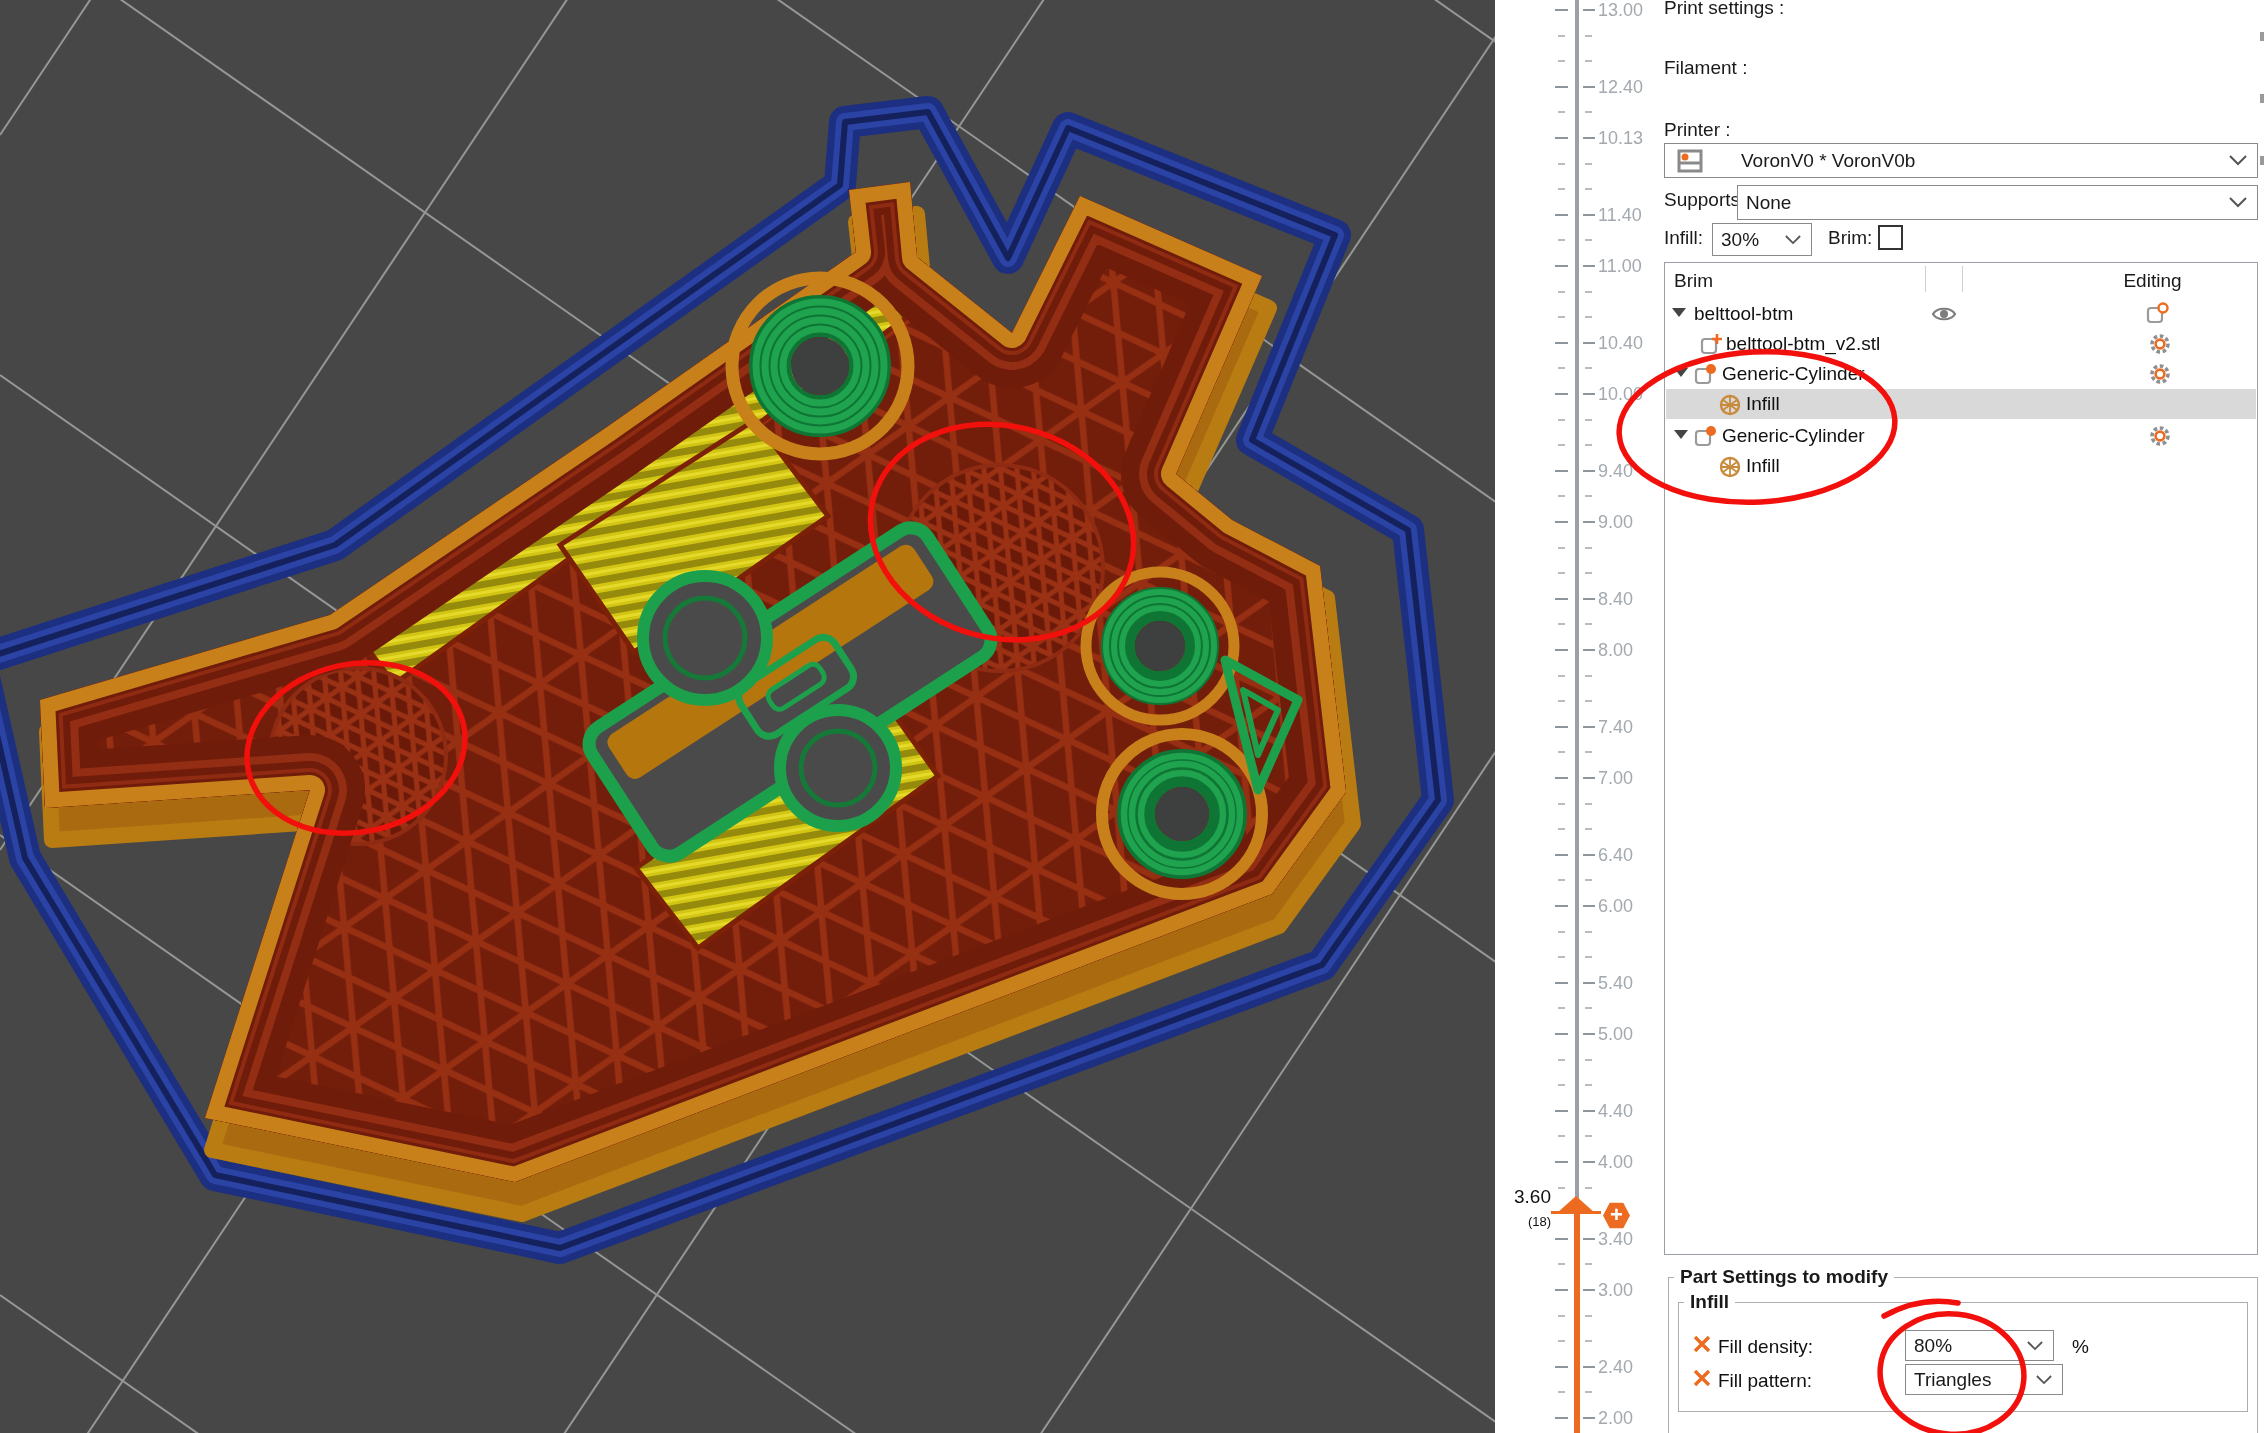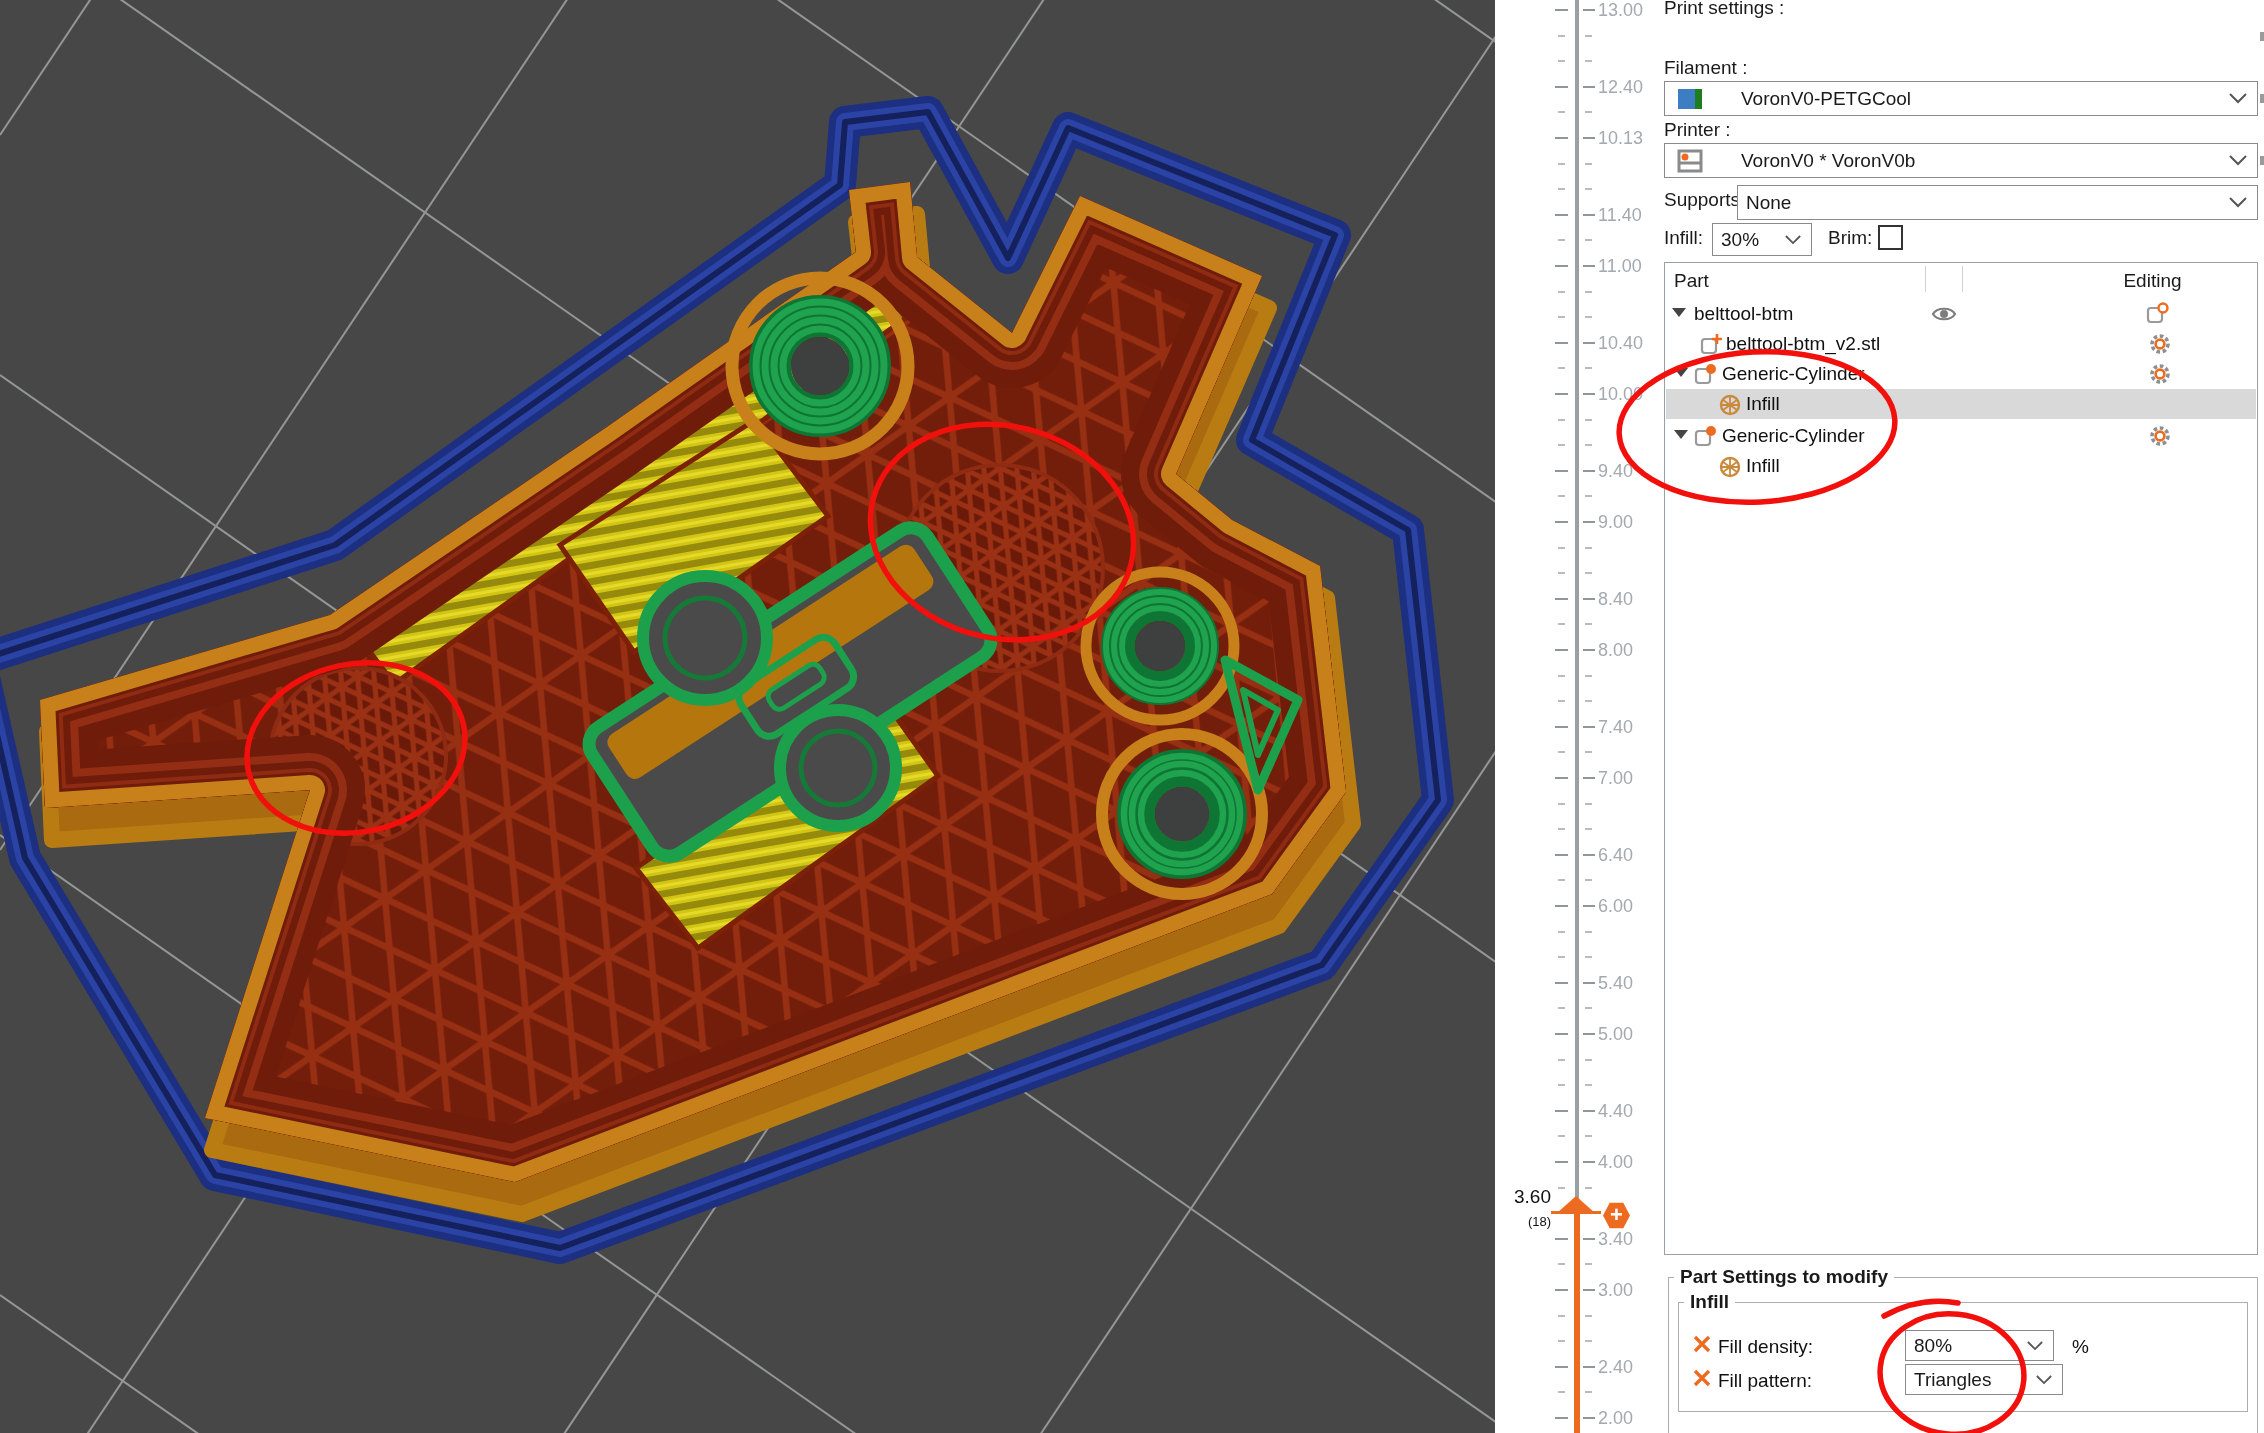--- a/index.html
+++ b/index.html
@@ -322,30 +322,20 @@
   <div id="current-layer">(18)</div>
   <div id="add-colorchange">+</div>
 </div>
 
 <div id="panel" class="abs">
 
   <div class="plabel" style="top:-2px;">Print settings :</div>
   <div class="edge-nub" style="top:32px;"></div>
 
   <div class="plabel" style="top:58px;">Filament :</div>
-  <div class="combo preset" style="left:0;top:81px;width:594px;height:35px;">
-    <svg class="cicon" viewBox="0 0 26 26">
-      <rect x="1" y="3" width="17" height="20" fill="#3d7dc4"></rect>
-        <rect x="18" y="3" width="7" height="20" fill="#1e7d1e"></rect>
-    </svg>
-    <span class="cval">VoronV0-PETGCool</span>
-    <svg class="chev" width="18" height="11" viewBox="0 0 18 11">
-        <path d="M1,1 L9,9 L17,1" fill="none" stroke="#555" stroke-width="2"></path>
-      </svg>
-  </div>
   <div class="edge-nub" style="top:94px;"></div>
 
   <div class="plabel" style="top:120px;">Printer :</div>
   <div class="combo preset" style="left:0;top:143px;width:594px;height:35px;">
     <svg class="cicon" viewBox="0 0 26 26">
       <rect x="2" y="3" width="22" height="20" fill="none" stroke="#8a8a8a" stroke-width="3"></rect>
       <line x1="2" y1="15" x2="24" y2="15" stroke="#8a8a8a" stroke-width="3"></line>
       <circle cx="8" cy="9" r="3.5" fill="#ED6B21"></circle>
     </svg>
     <span class="cval">VoronV0 * VoronV0b</span>
@@ -367,21 +357,21 @@
   <div class="combo" style="left:48px;top:223px;width:100px;height:33px;">
     <span class="cval">30%</span>
     <svg class="chev" width="16" height="10" viewBox="0 0 18 11">
         <path d="M1,1 L9,9 L17,1" fill="none" stroke="#555" stroke-width="2"></path>
       </svg>
   </div>
   <div class="plabel" style="left:164px;top:228px;">Brim:</div>
   <div class="checkbox" style="left:214px;top:225px;"></div>
 
   <div id="tree">
-    <div class="hdr-name">Part</div>
+    <div class="hdr-name">Brim</div>
     <div class="hdr-sep" style="left:260px;"></div>
     <div class="hdr-sep" style="left:297px;"></div>
     <div class="hdr-editing">Editing</div>
 
     <div class="trow" style="top:36px;">
       <div class="tchev" style="left:6px;"></div>
       <div class="tlabel" style="left:28px;">belttool-btm</div>
       <svg style="left:265px;top:4px;" width="26" height="22" viewBox="0 0 26 22">
         <path d="M2,11 C6,4 20,4 24,11 C20,18 6,18 2,11 Z" fill="none" stroke="#7d7d7d" stroke-width="2.2"></path>
         <circle cx="13" cy="11" r="4" fill="#7d7d7d"></circle>

